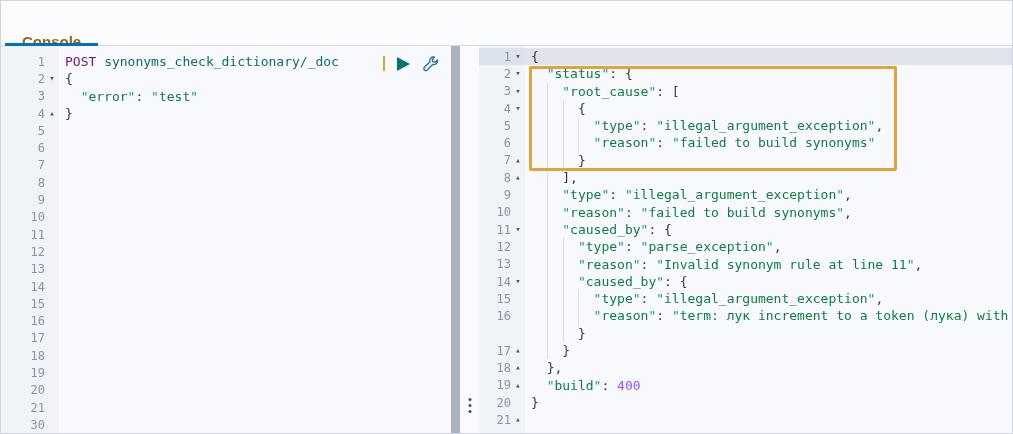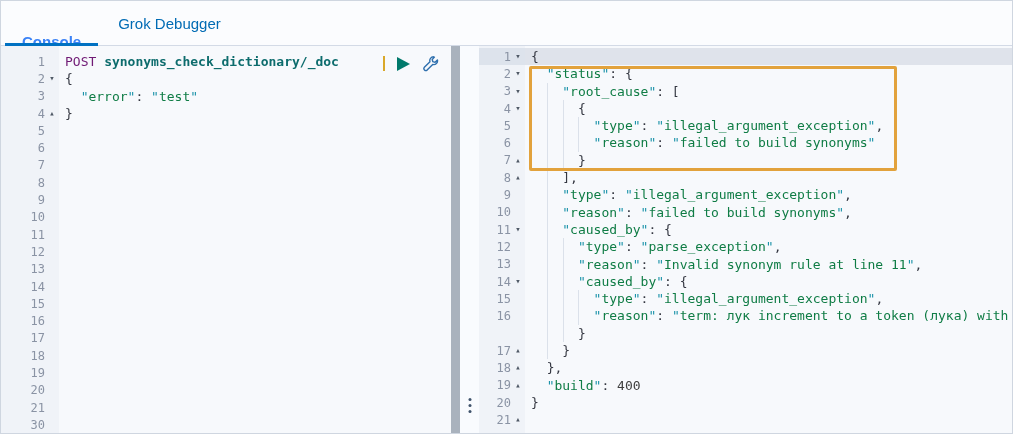--- a/index.html
+++ b/index.html
@@ -24,21 +24,21 @@
   .tab{
     position:relative;
     display:flex;align-items:center;
     padding:0 17px;
     margin-right:3px;
     font-size:15px;
     color:#006bb4;
     cursor:pointer;
     white-space:nowrap;
   }
-  .tab.active{font-weight:bold;color:#3b82f6;margin-top:36px;}
+  .tab.active{font-weight:bold;color:#a16207;margin-top:36px;}
   .tab.active::after{
     content:"";
     position:absolute;left:0;right:0;bottom:-1px;
     height:3px;background:#0071c2;
   }
   
   .main{
     display:flex;
     height:387px;
     position:relative;
@@ -82,27 +82,27 @@
   .editor-left .code{padding-top:7px;}
   .editor-right .code{padding-top:2px;}
   .code-row{
     white-space:pre;height:17.3px;
   }
   .code-row.active{background:#dfe3eb;margin-left:-6px;padding-left:6px;}
   .sp,.guides{display:inline-block;height:17.3px;vertical-align:top;}
   .guides{background:repeating-linear-gradient(to right,#dbe1ea 0 1px,transparent 1px 15.66px);}
   
   .m{color:#701a75;}
-  .u{color:#0d6c6d;font-weight:bold;}
+  .u{color:#0d6c6d;}
   .p{color:#343741;}
   .pl{color:#343741;}
   .q{color:#1b93a9;}
   .k{color:#0f7c45;}
   .s{color:#0f7c45;}
-  .n{color:#404040;}
+  .n{color:#8b5cf6;}
   
   .vscrollbar{
     width:9px;background:#a9b2bd;flex-shrink:0;cursor:pointer;
   }
   .splitter{
     width:19px;background:#f9fbfe;flex-shrink:0;position:relative;cursor:col-resize;
   }
   .splitter .dots{
     position:absolute;left:50%;transform:translateX(-50%);
     top:352px;display:flex;flex-direction:column;gap:3px;
@@ -136,23 +136,20 @@
   }
 </style>
 </head>
 <body>
 
 <div class="app">
 
   <div class="tabbar">
     <div class="tab active">
       <span>Console</span>
-    </div>
-    <div class="tab">
-      <span>Grok Debugger</span>
     </div>
   </div>
 
   <div class="main">
 
     <div class="editor editor-left" id="req-editor">
       <div class="gutter">
           <div class="gutter-row">
             <span class="lnum">1</span>
             <span class="fold"></span>

